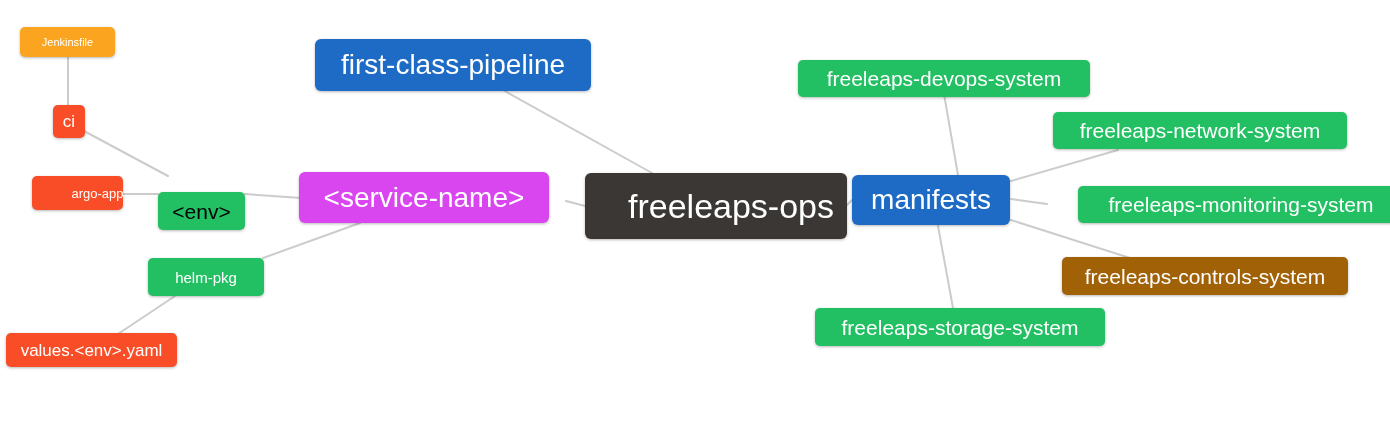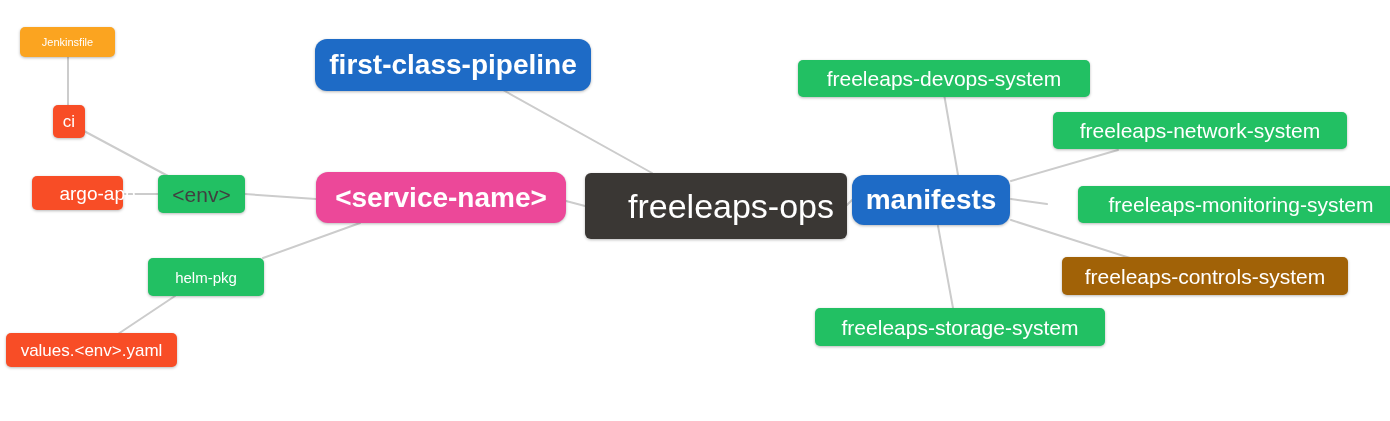--- a/index.html
+++ b/index.html
@@ -38,21 +38,21 @@
     box-sizing: border-box;
     color: #ffffff;
     white-space: nowrap;
     border-radius: 5px;
     box-shadow: 0 1px 3px rgba(0,0,0,0.28);
     cursor: pointer;
     user-select: none;
     line-height: 1;
   }
   .node.root { border-radius: 6px; padding-left: 30px; }
-  .node.level1 { border-radius: 12px; font-weight: bold; }
+  .node.level1 { border-radius: 6px; }
 </style>
 </head>
 <body>
 
 <div class="canvas">
   <svg id="edge-svg" class="edge-layer" viewBox="0 0 1390 421">
       <line x1="68" y1="57" x2="68" y2="105" stroke="#cccccc" stroke-width="2" stroke-linecap="round"></line>
       <line x1="84" y1="131" x2="168" y2="176" stroke="#cccccc" stroke-width="2" stroke-linecap="round"></line>
       <line x1="123" y1="194" x2="158" y2="194" stroke="#cccccc" stroke-width="2" stroke-linecap="round"></line>
       <line x1="245" y1="194" x2="316" y2="199" stroke="#cccccc" stroke-width="2" stroke-linecap="round"></line>
@@ -63,26 +63,26 @@
       <line x1="847" y1="205" x2="852" y2="200" stroke="#cccccc" stroke-width="2" stroke-linecap="round"></line>
       <line x1="958" y1="175" x2="939" y2="65" stroke="#cccccc" stroke-width="2" stroke-linecap="round"></line>
       <line x1="1011" y1="181" x2="1118" y2="150" stroke="#cccccc" stroke-width="2" stroke-linecap="round"></line>
       <line x1="1011" y1="199" x2="1047" y2="204" stroke="#cccccc" stroke-width="2" stroke-linecap="round"></line>
       <line x1="1011" y1="220" x2="1130" y2="258" stroke="#cccccc" stroke-width="2" stroke-linecap="round"></line>
       <line x1="938" y1="226" x2="953" y2="308" stroke="#cccccc" stroke-width="2" stroke-linecap="round"></line>
     </svg>
   <div id="node-layer" class="node-layer">
       <div class="node root" style="left: 585px; top: 173px; width: 262px; height: 66px; font-size: 34px; background: rgb(58, 55, 52); color: rgb(255, 255, 255);">freeleaps-ops</div>
       <div class="node level1" style="left: 315px; top: 39px; width: 276px; height: 52px; font-size: 28px; background: rgb(30, 107, 198); color: rgb(255, 255, 255);">first-class-pipeline</div>
-      <div class="node level1" style="left: 316px; top: 172px; width: 250px; height: 51px; font-size: 28px; background: #ec4899; color: rgb(255, 255, 255);">&lt;service-name&gt;</div>
+      <div class="node level1" style="left: 299px; top: 172px; width: 250px; height: 51px; font-size: 28px; background: #d946ef; color: rgb(255, 255, 255);">&lt;service-name&gt;</div>
       <div class="node level1" style="left: 852px; top: 175px; width: 158px; height: 50px; font-size: 28px; background: rgb(30, 107, 198); color: rgb(255, 255, 255);">manifests</div>
-      <div class="node level2" style="left: 158px; top: 175px; width: 87px; height: 38px; font-size: 21px; background: rgb(34, 192, 99); color: #404040;">&lt;env&gt;</div>
+      <div class="node level2" style="left: 158px; top: 192px; width: 87px; height: 38px; font-size: 21px; background: rgb(34, 192, 99); color: #000000;">&lt;env&gt;</div>
       <div class="node level2" style="left: 148px; top: 258px; width: 116px; height: 38px; font-size: 15px; background: rgb(34, 192, 99); color: rgb(255, 255, 255);">helm-pkg</div>
       <div class="node level3" style="left: 53px; top: 105px; width: 32px; height: 33px; font-size: 17px; background: rgb(248, 77, 38); color: rgb(255, 255, 255);">ci</div>
-      <div class="node level3" style="left: 32px; top: 176px; width: 91px; height: 34px; font-size: 19px; background: rgb(248, 77, 38); color: rgb(255, 255, 255); padding-left: 40px;">argo-app</div>
+      <div class="node level3" style="left: 32px; top: 176px; width: 91px; height: 34px; font-size: 13px; background: rgb(248, 77, 38); color: rgb(255, 255, 255); padding-left: 40px;">argo-app</div>
       <div class="node level3" style="left: 6px; top: 333px; width: 171px; height: 34px; font-size: 17px; background: rgb(248, 77, 38); color: rgb(255, 255, 255);">values.&lt;env&gt;.yaml</div>
       <div class="node level4" style="left: 20px; top: 27px; width: 95px; height: 30px; font-size: 11px; background: rgb(251, 164, 32); color: rgb(255, 255, 255);">Jenkinsfile</div>
       <div class="node level2" style="left: 798px; top: 28px; width: 292px; height: 37px; font-size: 21px; background: rgb(34, 192, 99); color: rgb(255, 255, 255); margin-top: 32px;">freeleaps-devops-system</div>
       <div class="node level2" style="left: 1053px; top: 112px; width: 294px; height: 37px; font-size: 21px; background: rgb(34, 192, 99); color: rgb(255, 255, 255);">freeleaps-network-system</div>
       <div class="node level2" style="left: 1047px; top: 186px; width: 326px; height: 37px; font-size: 21px; background: rgb(34, 192, 99); color: rgb(255, 255, 255); margin-left: 31px;">freeleaps-monitoring-system</div>
       <div class="node level2" style="left: 1062px; top: 257px; width: 286px; height: 38px; font-size: 21px; background: #a16207; color: rgb(255, 255, 255);">freeleaps-controls-system</div>
       <div class="node level2" style="left: 815px; top: 308px; width: 290px; height: 38px; font-size: 21px; background: rgb(34, 192, 99); color: rgb(255, 255, 255);">freeleaps-storage-system</div>
     </div>
 </div>
 

